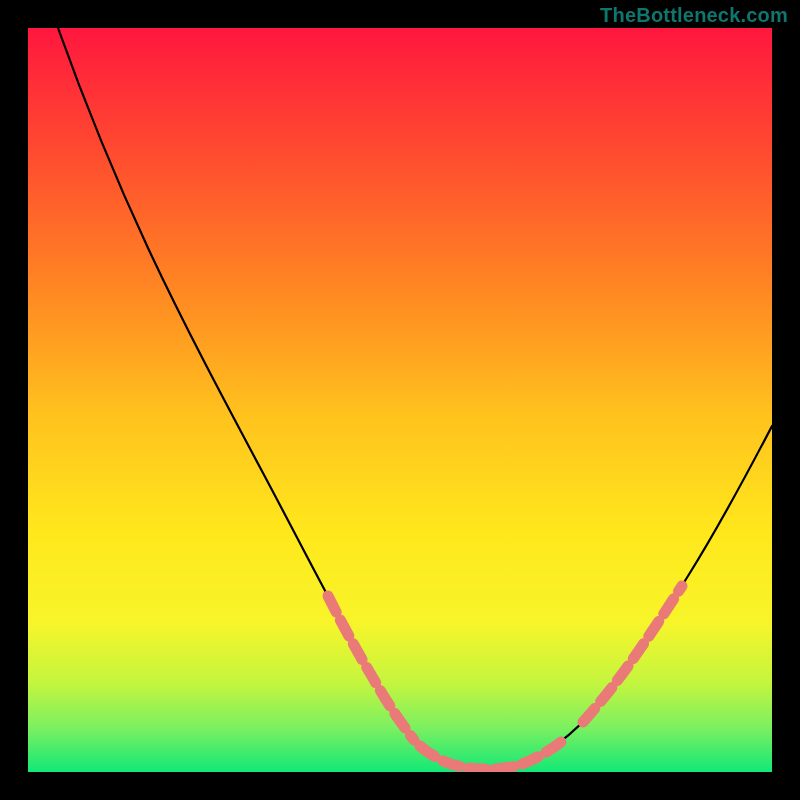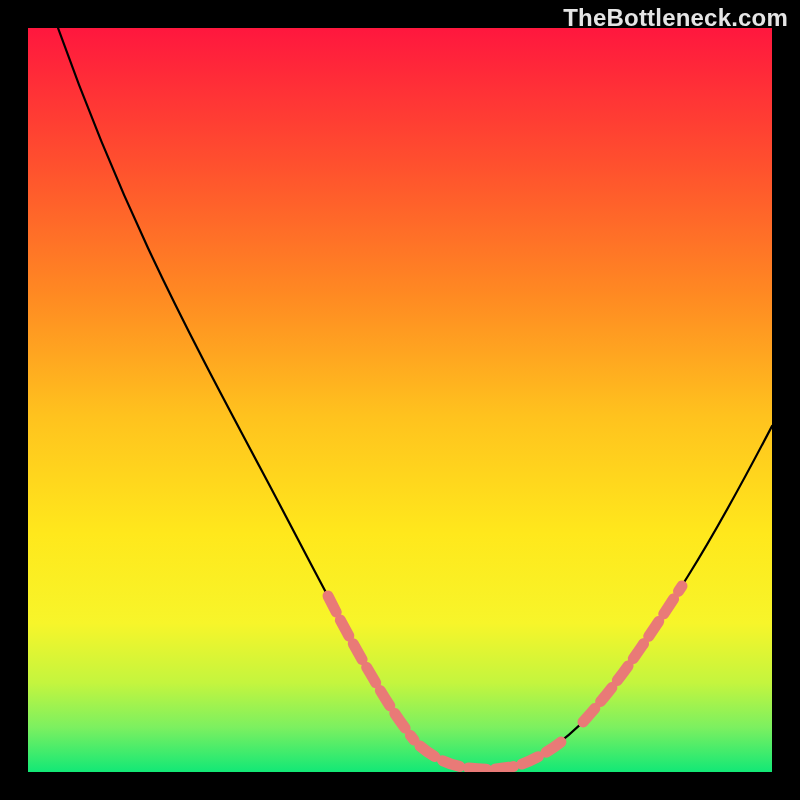--- a/index.html
+++ b/index.html
@@ -15,23 +15,23 @@
     left: 28px;
     top: 28px;
     width: 744px;
     height: 744px;
   }
   .watermark {
     position: absolute;
     top: 4px;
     right: 12px;
     font-family: Arial, Helvetica, sans-serif;
-    font-size: 24px;
+    font-size: 20px;
     font-weight: 600;
-    color: #e5e5e5;
+    color: #0f766e;
     letter-spacing: 0.2px;
   }
   svg {
     display: block;
     width: 744px;
     height: 744px;
   }
 </style>
 </head>
 <body>

